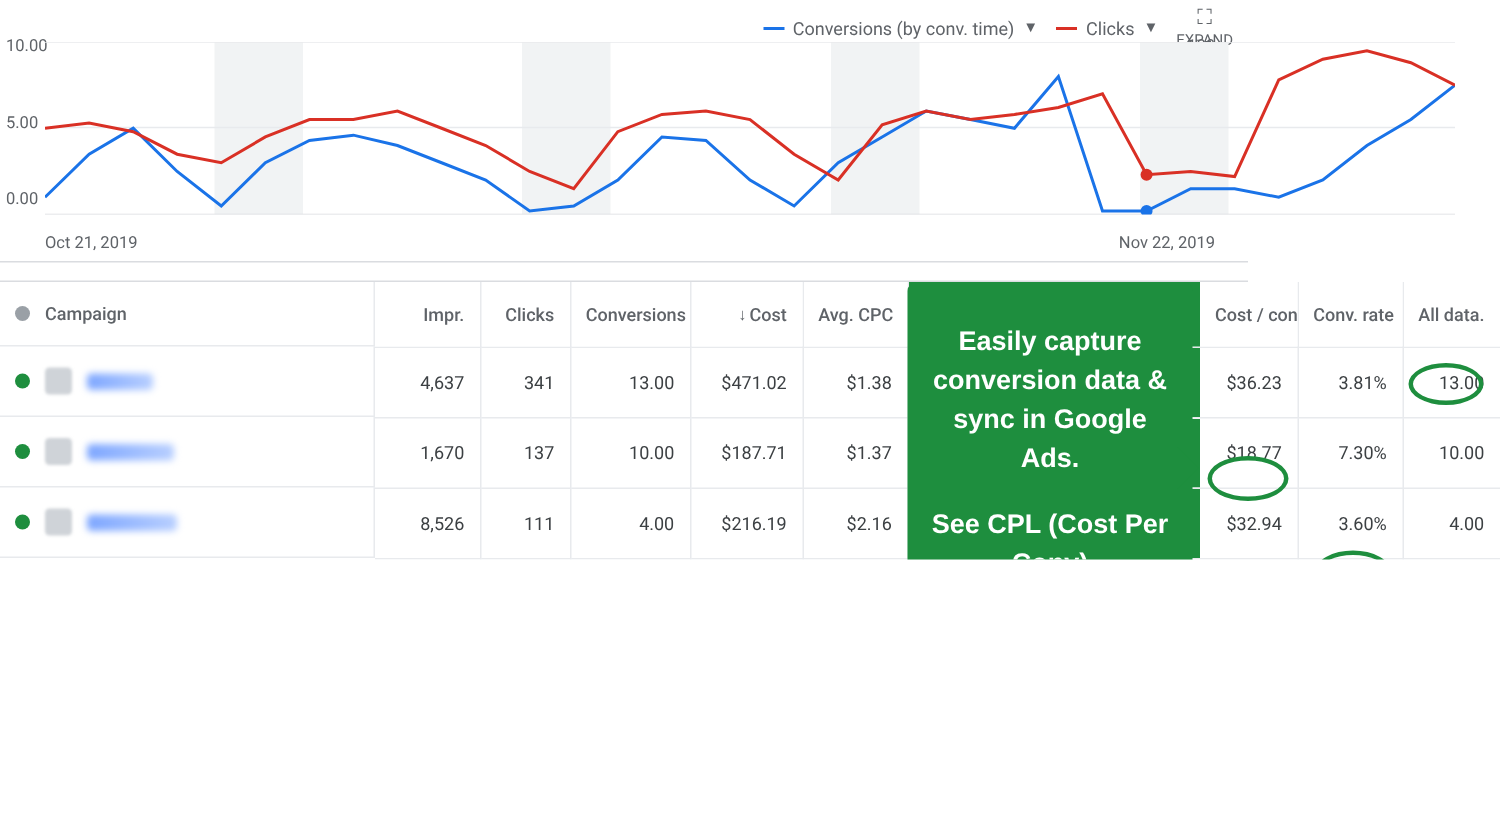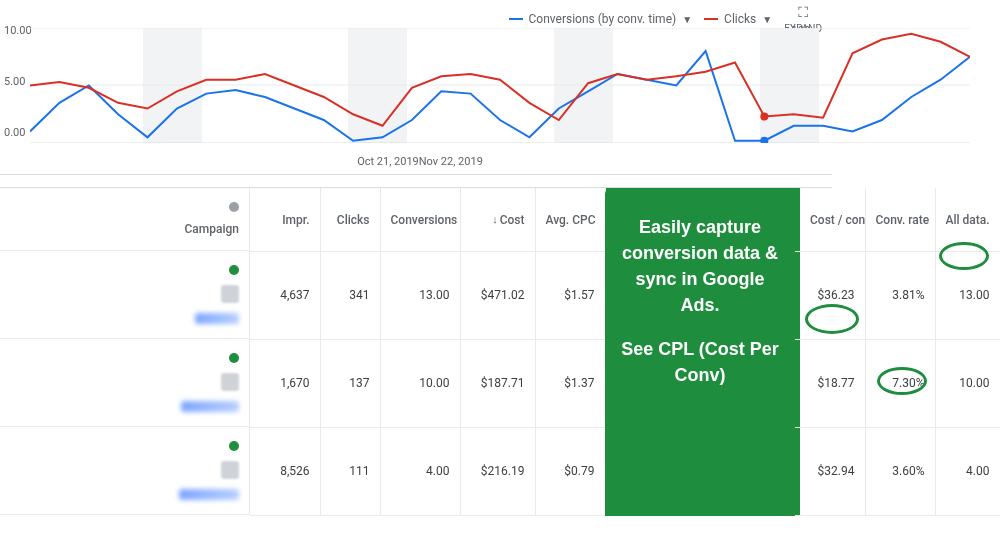--- a/index.html
+++ b/index.html
@@ -73,21 +73,21 @@
     top: 28px;
     right: 22px;
     height: 115px;
   }
   .x-labels {
     position: absolute;
     left: 30px;
     right: 22px;
     bottom: 6px;
     display: flex;
-    justify-content: center;
+    justify-content: space-between;
     font-size: 11px;
     color: #5f6368;
   }
   .table-wrap {
     margin-top: 12px;
     border-top: 1px solid #dadce0;
   }
   table {
     border-collapse: collapse;
     width: 100%;
@@ -115,24 +115,23 @@
     vertical-align: middle;
   }
   .sort-arrow {
     font-size: 11px;
     color: #5f6368;
     margin-right: 2px;
   }
   td.campaign-cell, th.campaign-cell {
     text-align: left;
     display: flex;
-    align-items: flex-end;
+    align-items: center;
     gap: 10px;
     border-right: 1px solid #e8eaed;
-    flex-direction: column;
   }
   .status-dot {
     width: 10px;
     height: 10px;
     border-radius: 50%;
     background: #1e8e3e;
     flex-shrink: 0;
   }
   .status-head {
     width: 10px;
@@ -276,21 +275,21 @@
           <tr>
             <td class="campaign-cell">
               <span class="status-dot"></span>
               <span class="blur-thumb"></span>
               <span class="blur-text" style="width:44px"></span>
             </td>
             <td>4,637</td>
             <td>341</td>
             <td>13.00</td>
             <td>$471.02</td>
-            <td>$1.57</td>
+            <td>$1.38</td>
             <td style="background:#1e8e3e;border-right:none"></td>
             <td>$36.23</td>
             <td>3.81%</td>
             <td>13.00</td>
           </tr>
           <tr>
             <td class="campaign-cell">
               <span class="status-dot"></span>
               <span class="blur-thumb"></span>
               <span class="blur-text" style="width:58px"></span>
@@ -308,21 +307,21 @@
           <tr>
             <td class="campaign-cell">
               <span class="status-dot"></span>
               <span class="blur-thumb"></span>
               <span class="blur-text" style="width:60px"></span>
             </td>
             <td>8,526</td>
             <td>111</td>
             <td>4.00</td>
             <td>$216.19</td>
-            <td>$0.79</td>
+            <td>$2.16</td>
             <td style="background:#1e8e3e;border-right:none"></td>
             <td>$32.94</td>
             <td>3.60%</td>
             <td>4.00</td>
           </tr>
         </tbody>
     </table>
   </div>
 
   <div class="callout">

